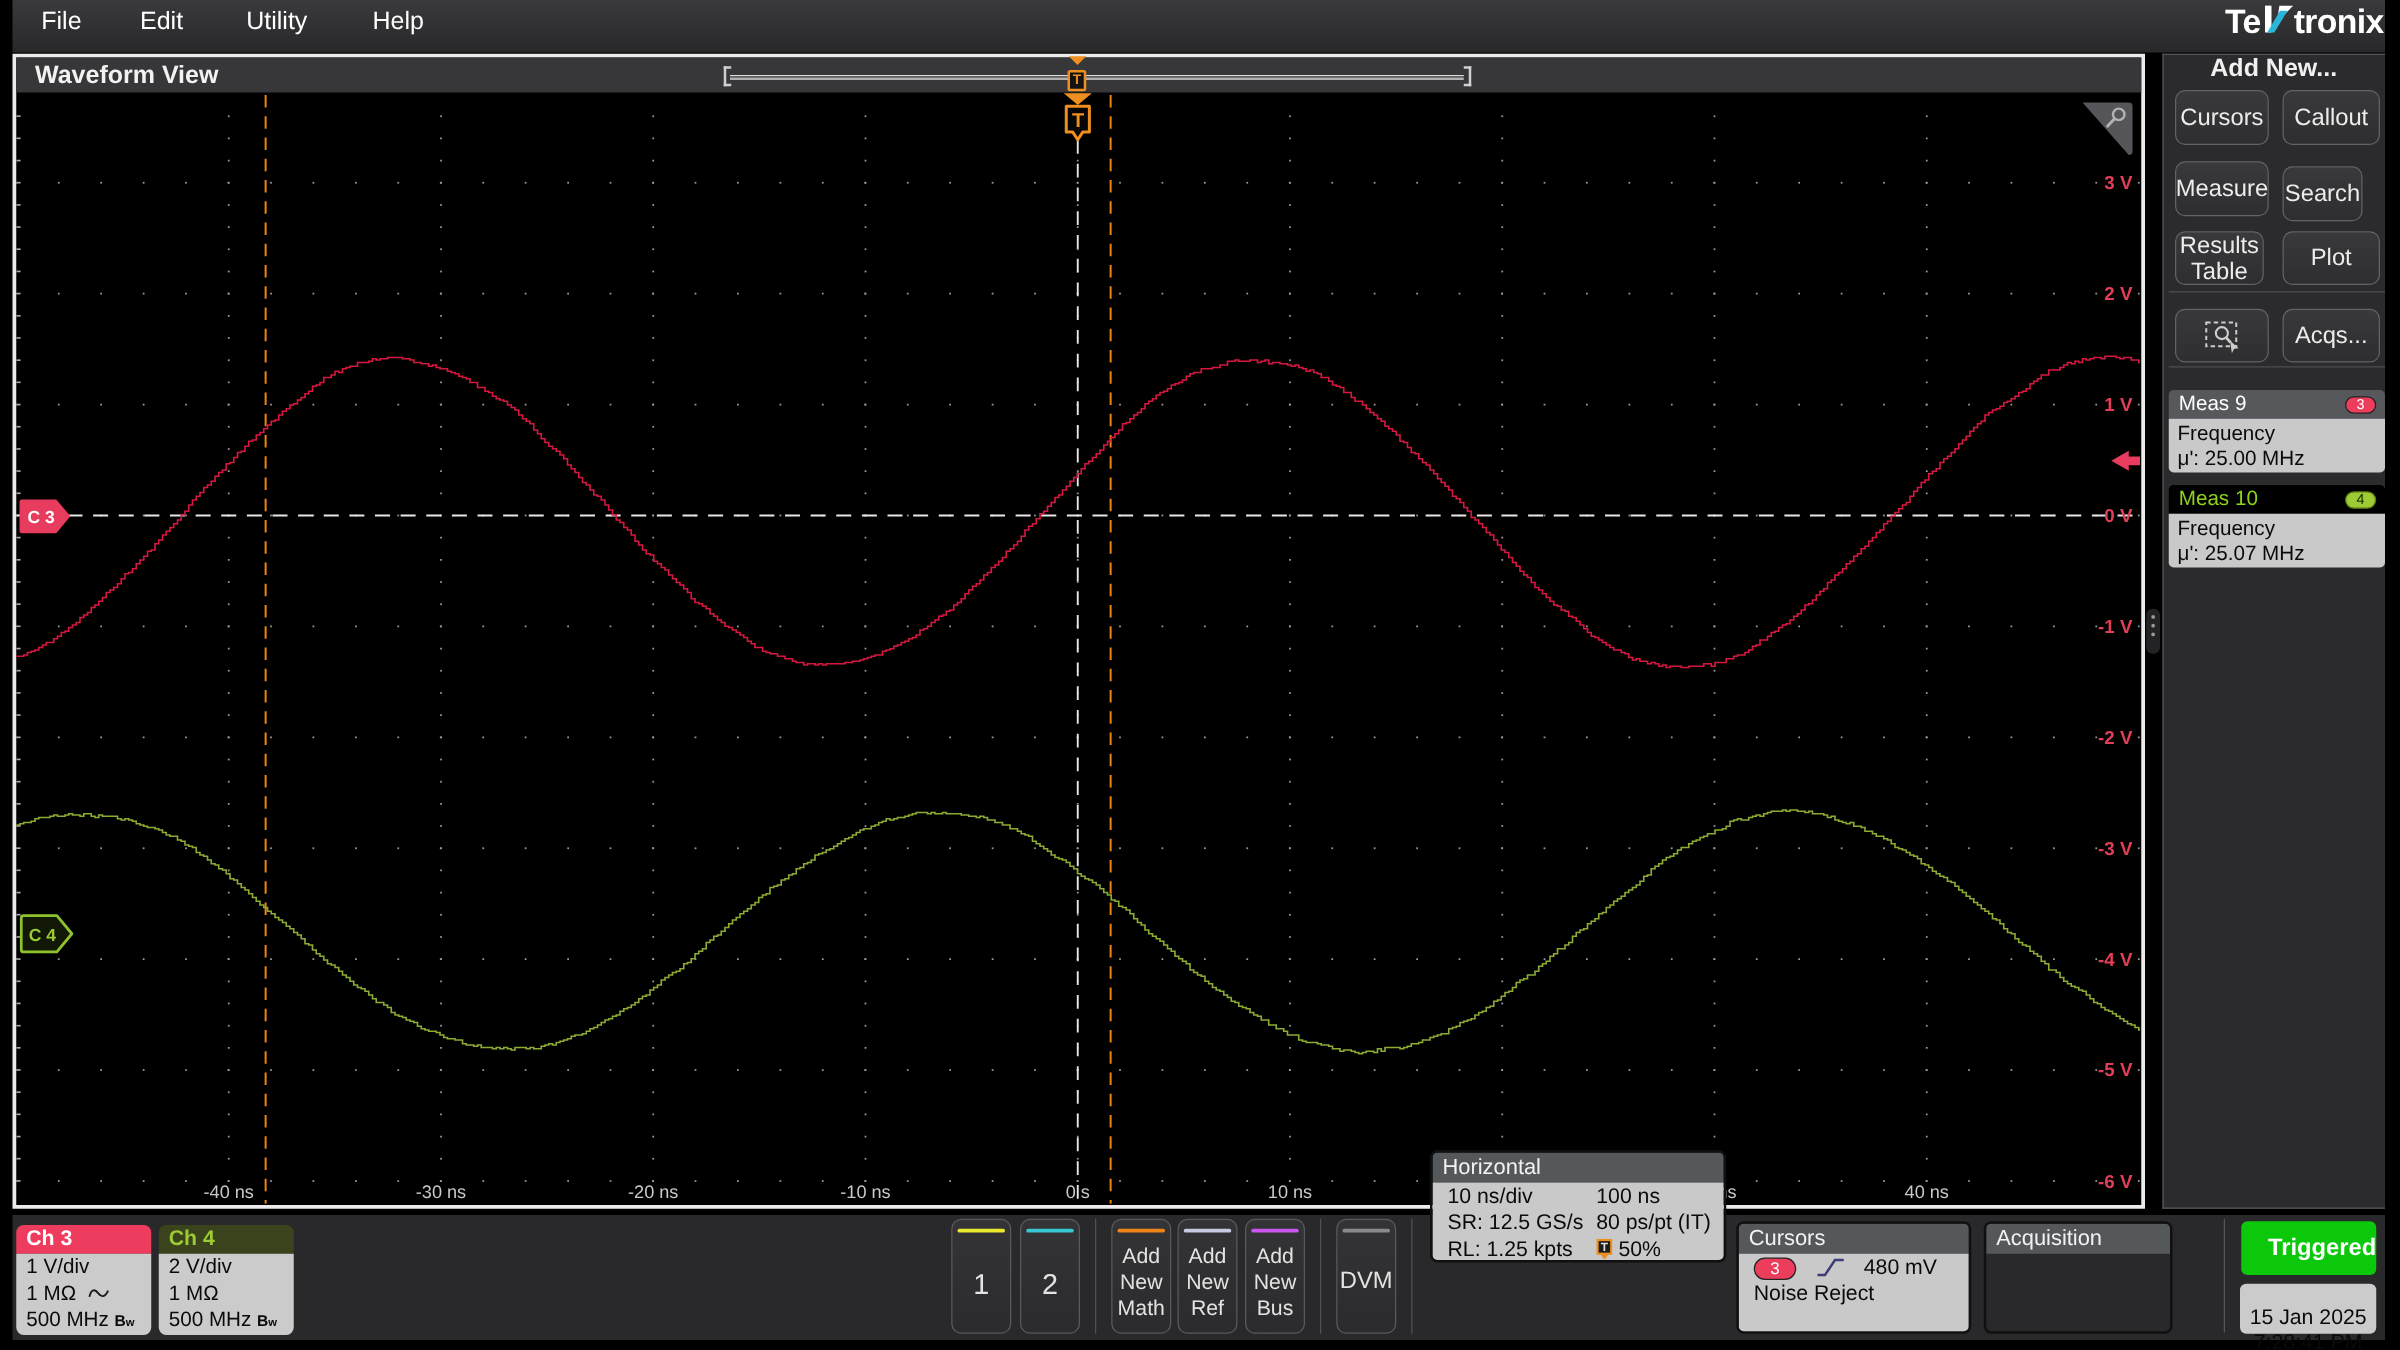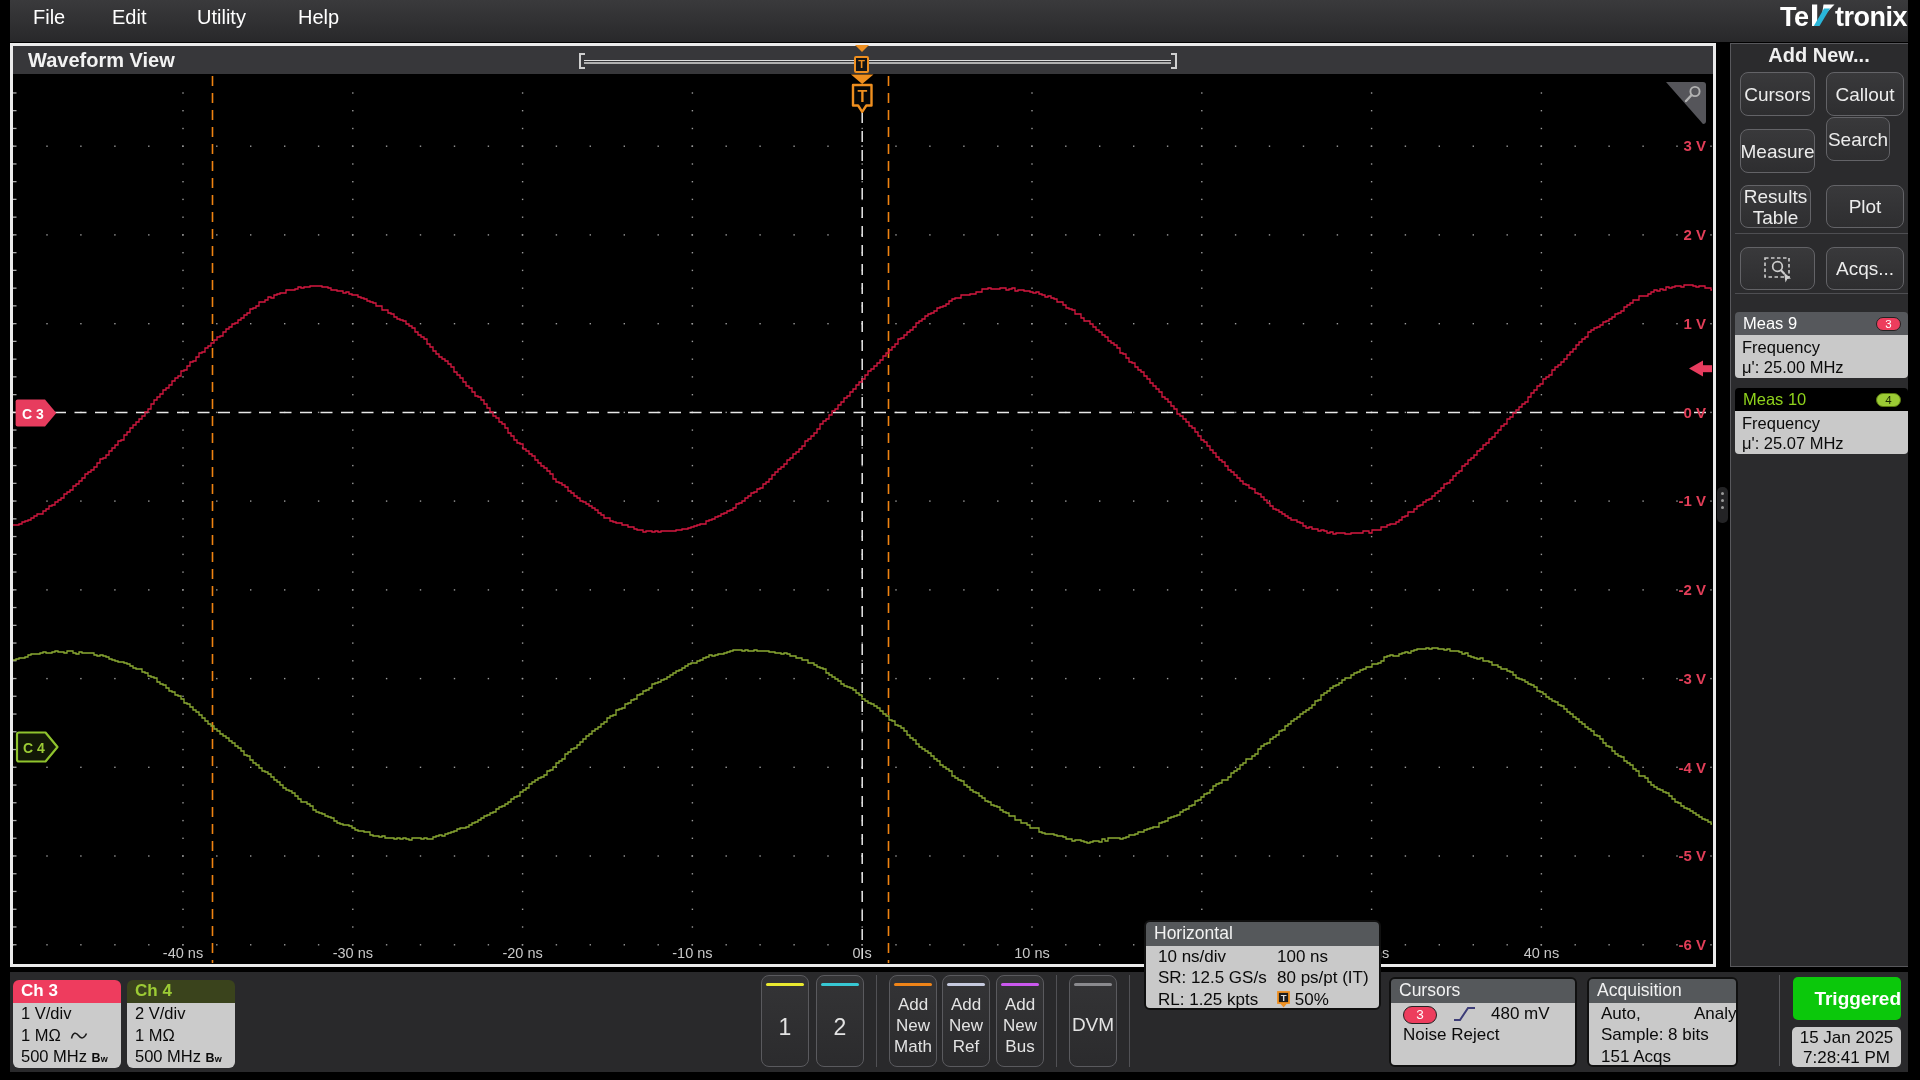--- a/index.html
+++ b/index.html
@@ -1117,21 +1117,21 @@
 <div class="abs" style="left:1717px;top:487px;width:11px;height:36px;background:#232325;border-radius:5px"></div>
 <div class="abs" style="left:1721px;top:492px;width:3px;height:3px;background:#9a9a9a;border-radius:50%"></div>
 <div class="abs" style="left:1721px;top:499px;width:3px;height:3px;background:#9a9a9a;border-radius:50%"></div>
 <div class="abs" style="left:1721px;top:506px;width:3px;height:3px;background:#9a9a9a;border-radius:50%"></div>
 
 <div class="abs sidebar"></div>
 <div class="abs" style="left:1730px;top:44px;width:178px;text-align:center;color:#f0f0f0;font-size:20px;font-weight:700">Add New...</div>
 <div class="abs sbtn" style="left:1740px;top:72px;width:75px;height:44px">Cursors</div>
 <div class="abs sbtn" style="left:1826px;top:72px;width:78px;height:44px">Callout</div>
 <div class="abs sbtn" style="left:1740px;top:129px;width:75px;height:44px">Measure</div>
-<div class="abs sbtn" style="left:1826px;top:117px;width:64px;height:44px">Search</div>
+<div class="abs sbtn" style="left:1826px;top:133px;width:64px;height:44px">Search</div>
 <div class="abs sbtn" style="left:1740px;top:185px;width:71px;height:43px">Results<br>Table</div>
 <div class="abs sbtn" style="left:1826px;top:185px;width:78px;height:43px">Plot</div>
 <div class="abs" style="left:1735px;top:233px;width:173px;height:1px;background:#4e4e52"></div>
 <div class="abs sbtn" style="left:1740px;top:247px;width:75px;height:43px">
 <svg width="34" height="28" viewBox="0 0 34 28">
       <rect x="4" y="3" width="24" height="19" fill="none" stroke="#cccccc" stroke-width="1.6" stroke-dasharray="3.5 2.5"></rect>
       <circle cx="16.5" cy="11.5" r="4.8" fill="none" stroke="#cccccc" stroke-width="1.7"></circle>
       <line x1="19.8" y1="15" x2="23.5" y2="19" stroke="#cccccc" stroke-width="2.1"></line>
       <polygon points="23,17.5 30,23.5 26.3,24 24.5,27.5" fill="#cccccc"></polygon>
     </svg>
@@ -1201,18 +1201,15 @@
         <span style="position:absolute;left:0;top:3px;width:34px;height:18px;background:#ed3d5d;border:1.5px solid #222;border-radius:9px;color:#fff;font-size:13.5px;text-align:center;line-height:15px">3</span>
     <svg width="24" height="16" viewBox="0 0 24 16" style="position:absolute;left:50px;top:3px">
           <polyline points="1,14 7,14 15,2 22,2" fill="none" stroke="#3d3d78" stroke-width="2"></polyline>
         </svg>
     <span style="position:absolute;left:88px">480 mV</span>
       </div>
     Noise Reject</div>
 </div>
 <div class="abs panel" style="left:1587px;top:977px;width:151px">
   <div class="phdr">Acquisition</div>
-  <div class="pbody">Auto,<br>Sample: 8 bits<br>151 Acqs
-    <div class="col2" style="left:105px">Analyze</div>
-  </div>
 </div>
 <div class="abs" style="left:1779px;top:975px;width:1px;height:91px;background:#56565a"></div>
 <div class="abs" style="left:1793px;top:977px;width:108px;height:43px;background:#0bc80b;border-radius:5px;color:#fff;font-size:19px;font-weight:700;text-align:right;line-height:43px">Triggered</div>
-<div class="abs" style="left:1792px;top:1027px;width:109px;height:40px;background:#cbcbcb;border-radius:5px;color:#0a0a0a;font-size:17px;text-align:center;line-height:19.5px;padding-top:1px">15 Jan 2025<br>7:28:41 PM</div>
+<div class="abs" style="left:1792px;top:1027px;width:109px;height:40px;background:#cbcbcb;border-radius:5px;color:#0a0a0a;font-size:17px;text-align:center;line-height:19.5px;padding-top:17px">15 Jan 2025<br>7:28:41 PM</div>
 </body></html>

